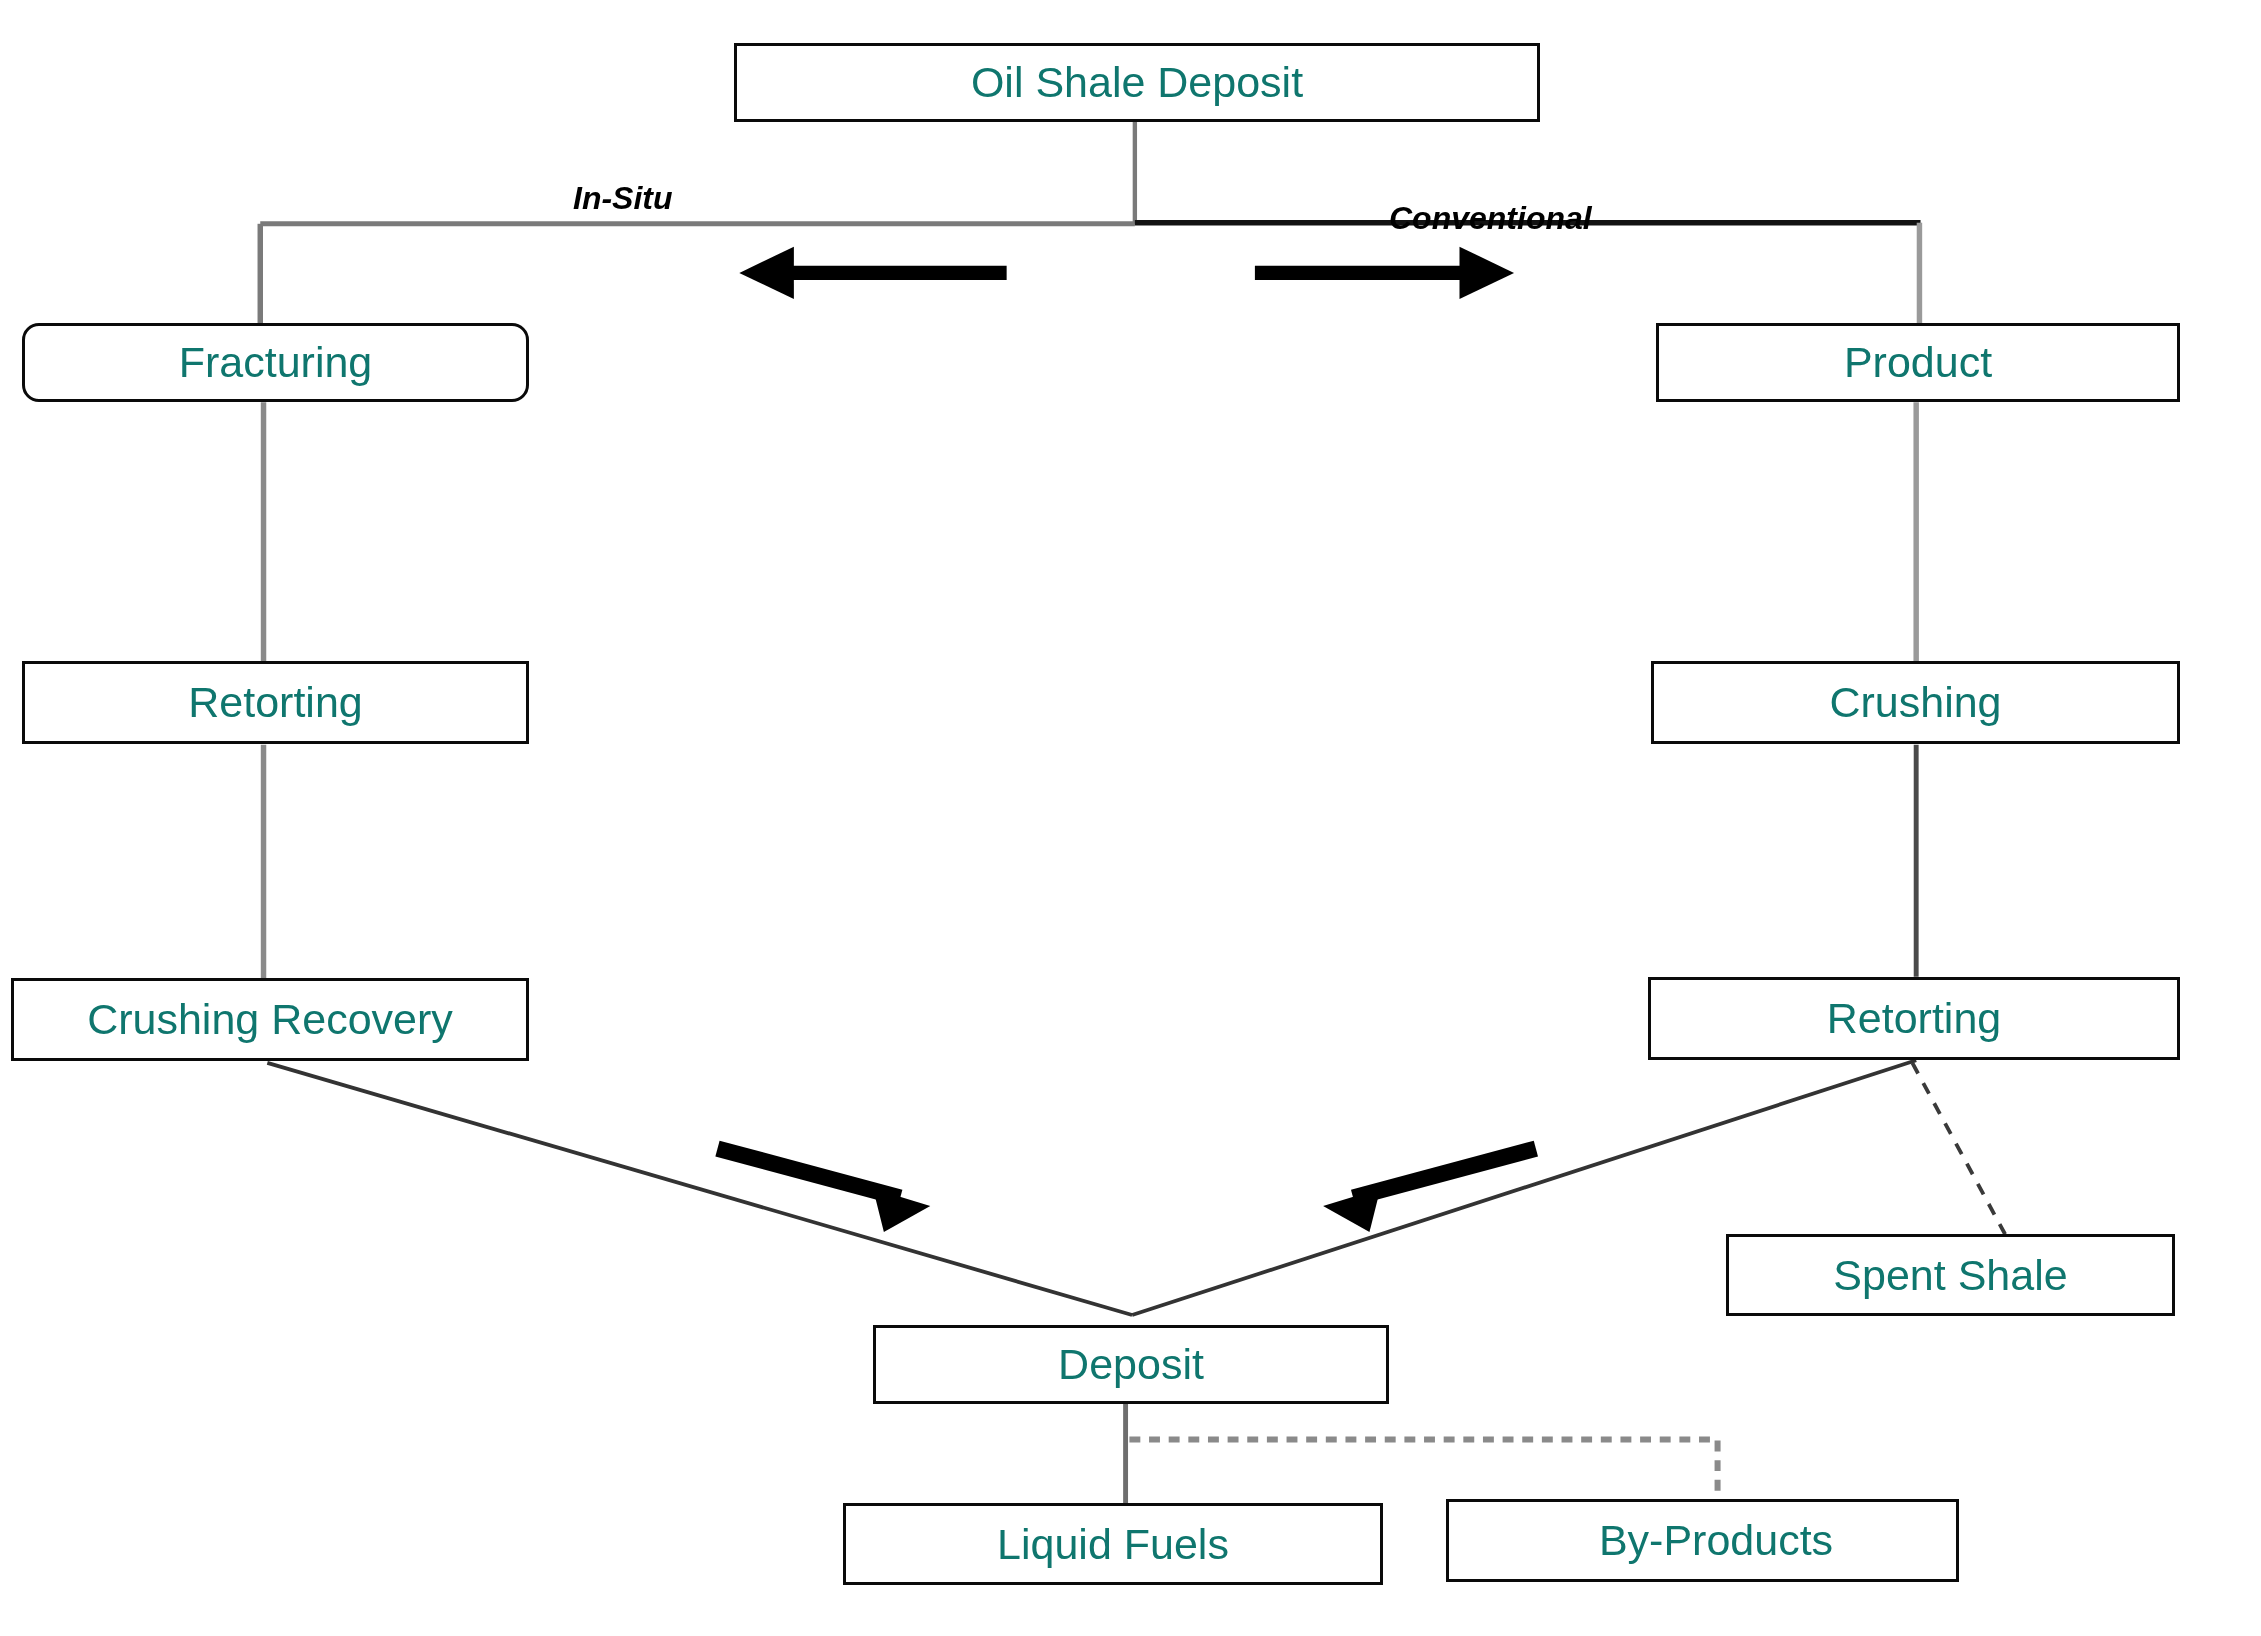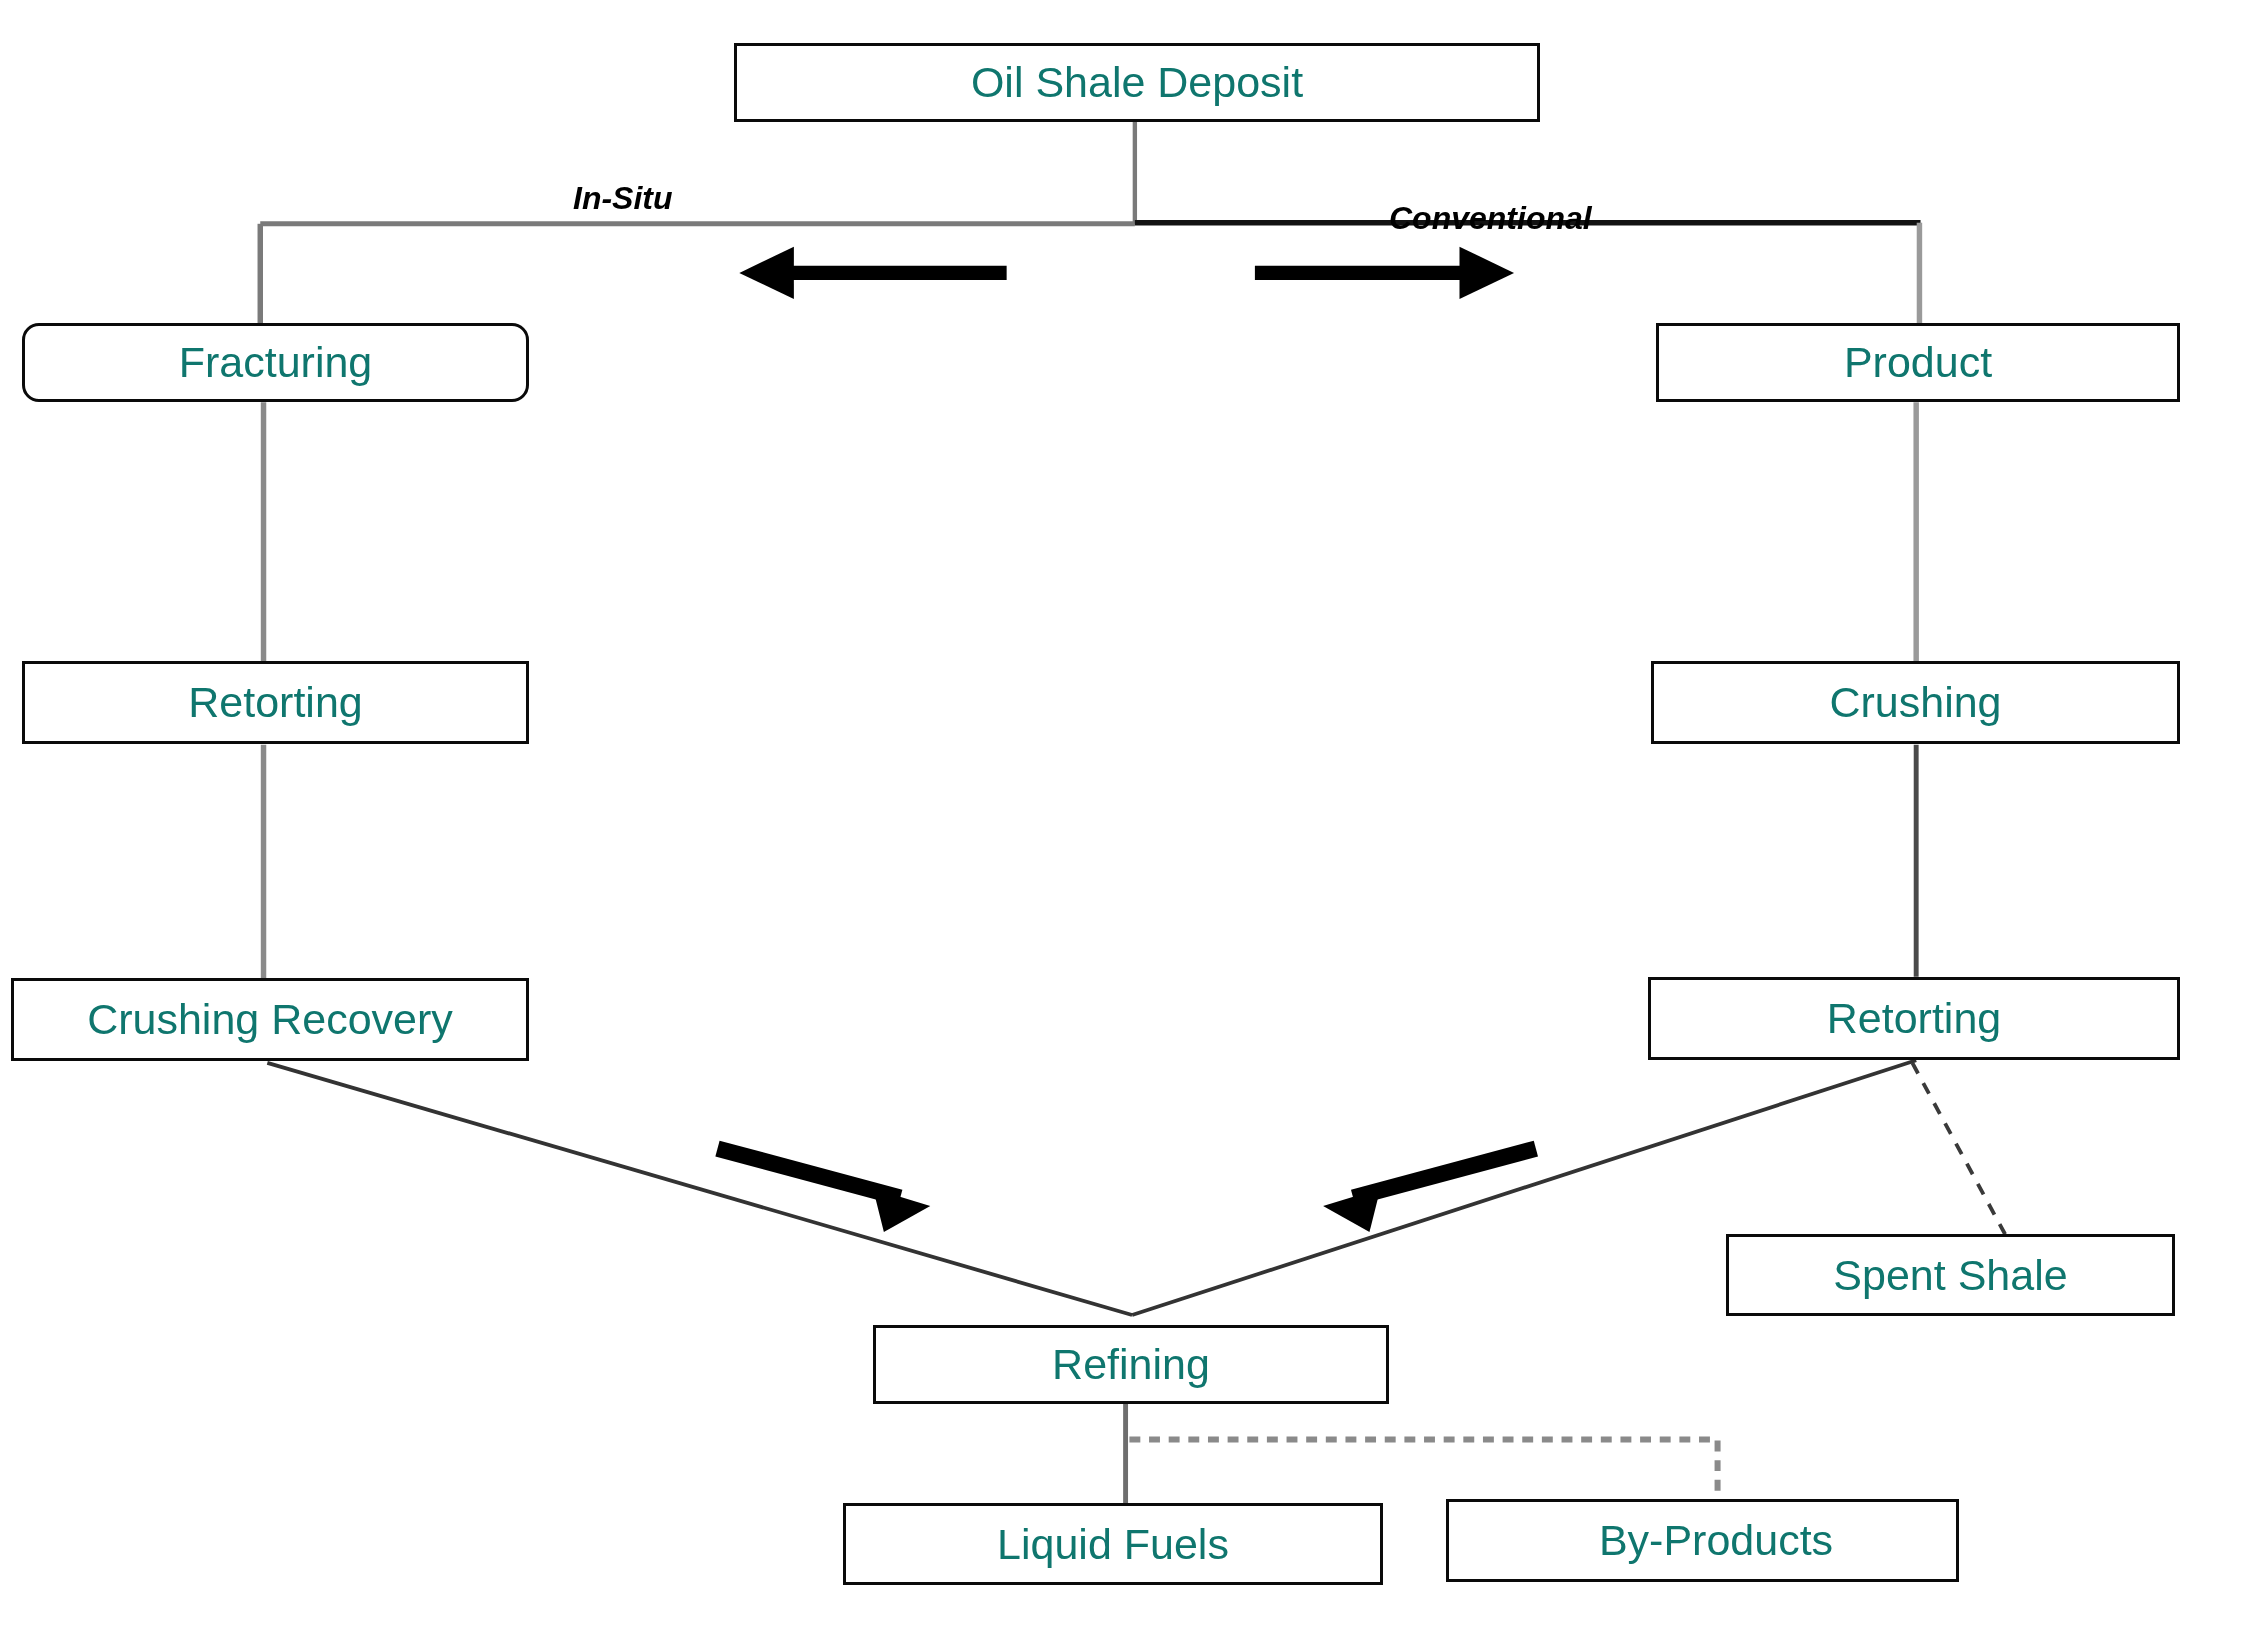--- a/index.html
+++ b/index.html
@@ -131,21 +131,21 @@
 
   <div class="node" style="left:1648px; top:977px; width:532px; height:83px;">
     <span>Retorting</span>
   </div>
 
   <div class="node" style="left:1726px; top:1234px; width:449px; height:82px;align-items:center;">
     <span>Spent Shale</span>
   </div>
 
   <div class="node" style="left:873px; top:1325px; width:516px; height:79px;">
-    <span>Refining</span>
+    <span>Deposit</span>
   </div>
 
   <div class="node" style="left:843px; top:1503px; width:540px; height:82px;">
     <span>Liquid Fuels</span>
   </div>
 
   <div class="node" style="left:1446px; top:1499px; width:513px; height:83px;padding-left:27px;">
     <span>By-Products</span>
   </div>
 

